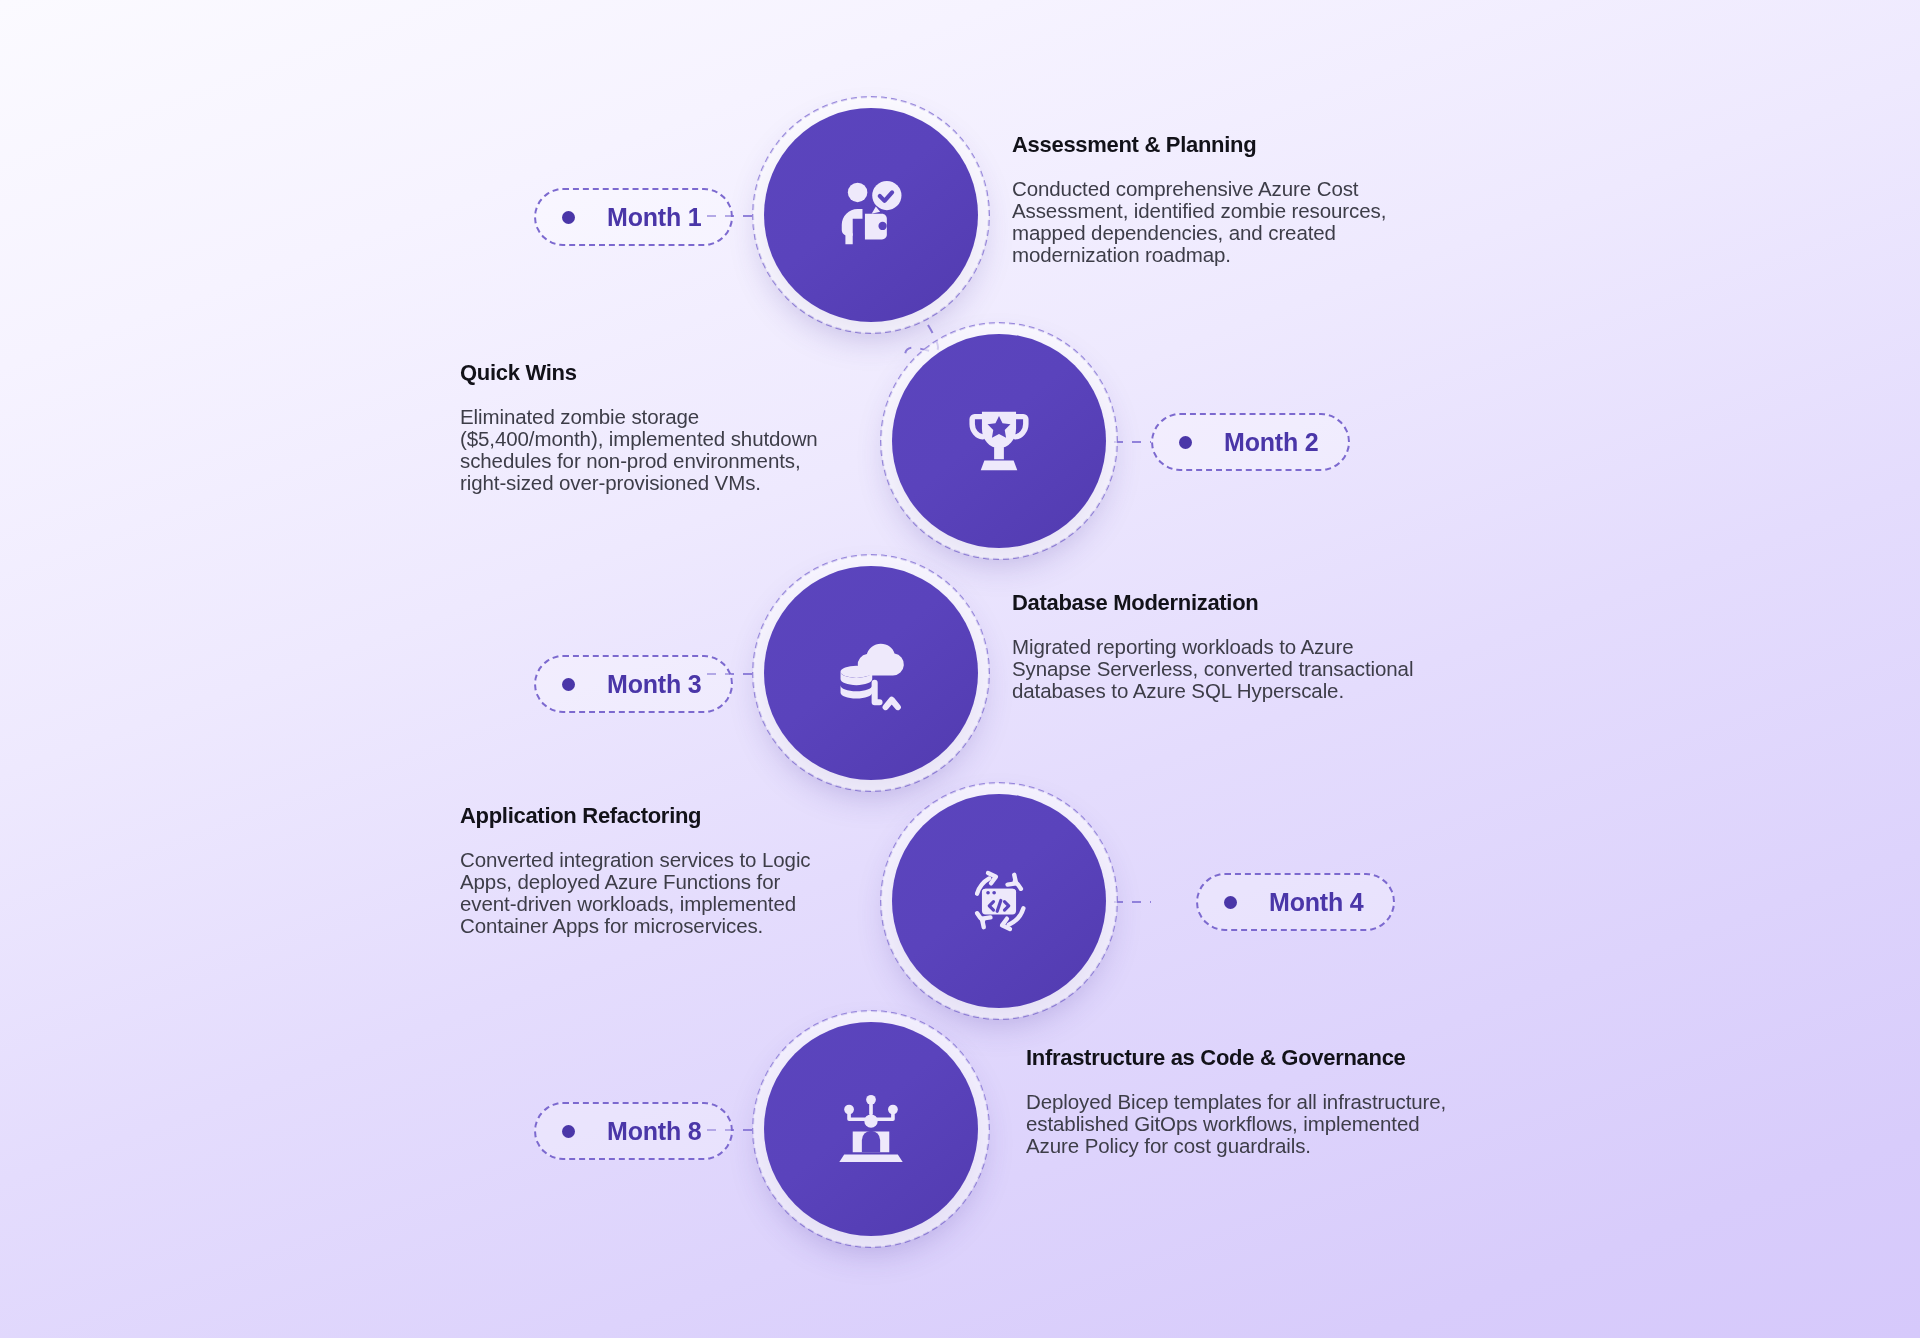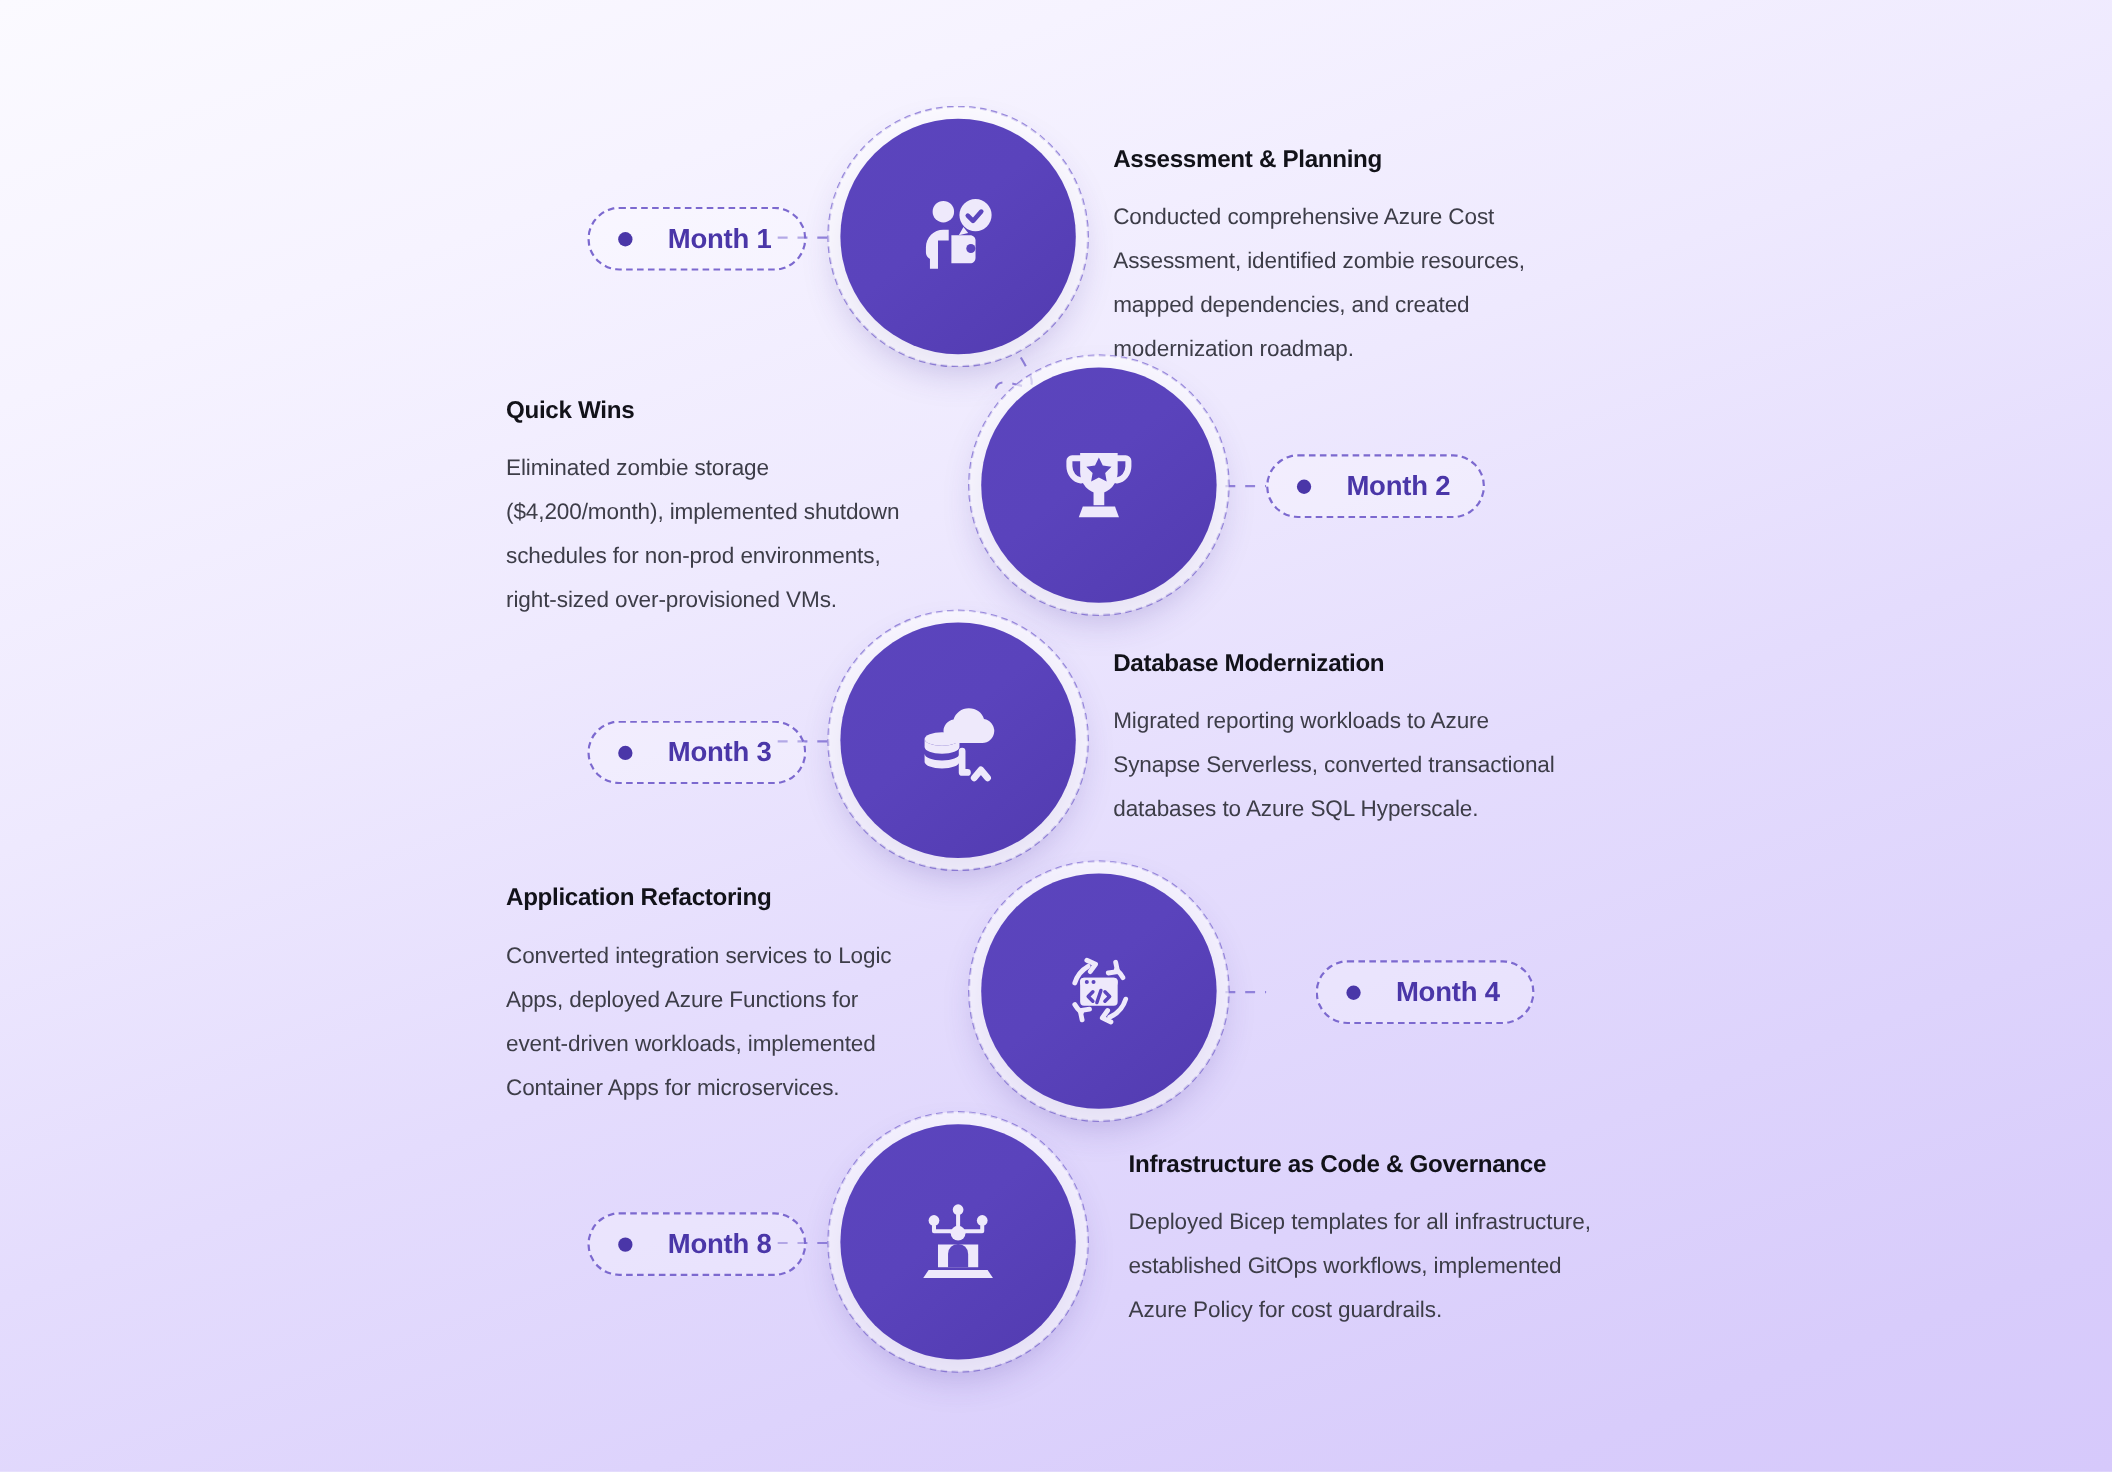--- a/index.html
+++ b/index.html
@@ -106,21 +106,21 @@
   .block .b-title {
     font-size: 22px;
     font-weight: 700;
     color: #121219;
     letter-spacing: -0.3px;
     margin-bottom: 20px;
     white-space: nowrap;
   }
   .block .b-desc {
     font-size: 20.5px;
-    line-height: 40px;
+    line-height: 22px;
     color: #3d3d48;
     letter-spacing: -0.1px;
   }
 </style>
 </head>
 <body>
 
 <div id="stage">
 
   <svg id="connectors" viewBox="0 0 1920 1338" xmlns="http://www.w3.org/2000/svg">
@@ -176,21 +176,21 @@
         <path d="M32 11.5l2.9 5.9 6.5.9-4.7 4.6 1.1 6.5-5.8-3.1-5.8 3.1 1.1-6.5-4.7-4.6 6.5-.9z" fill="#5b45bd"></path>
       </svg>
     </span>
   </div>
   <div class="pill" style="left:1151px; top:413px;">
     <span class="dot"></span>
     <span class="pill-label">Month 2</span>
   </div>
   <div class="block left" style="left:460px; top:360px; width:378px;">
     <div class="b-title">Quick Wins</div>
-    <div class="b-desc">Eliminated zombie storage ($4,200/month), implemented shutdown schedules for non-prod environments, right-sized over-provisioned VMs.</div>
+    <div class="b-desc">Eliminated zombie storage ($5,400/month), implemented shutdown schedules for non-prod environments, right-sized over-provisioned VMs.</div>
   </div>
 
   <div class="ring" style="left:752px; top:554px;"></div>
   <div class="node" style="left:764px; top:566px;">
     <span class="glyph">
       <svg viewBox="0 0 64 64" xmlns="http://www.w3.org/2000/svg" fill="#eee9fb">
         <path d="M40 8c-5.4 0-10 3.6-11.4 8.5A8.8 8.8 0 0030 34h20a9 9 0 001.3-17.9C50.1 11.3 45.5 8 40 8z"></path>
         <ellipse cx="20" cy="31" rx="13" ry="5"></ellipse>
         <path d="M7 31v6c0 2.8 5.8 5 13 5s13-2.2 13-5v-6c0 2.8-5.8 5-13 5S7 33.8 7 31z"></path>
         <path d="M7 42v6c0 2.8 5.8 5 13 5s13-2.2 13-5v-6c0 2.8-5.8 5-13 5S7 44.8 7 42z"></path>

